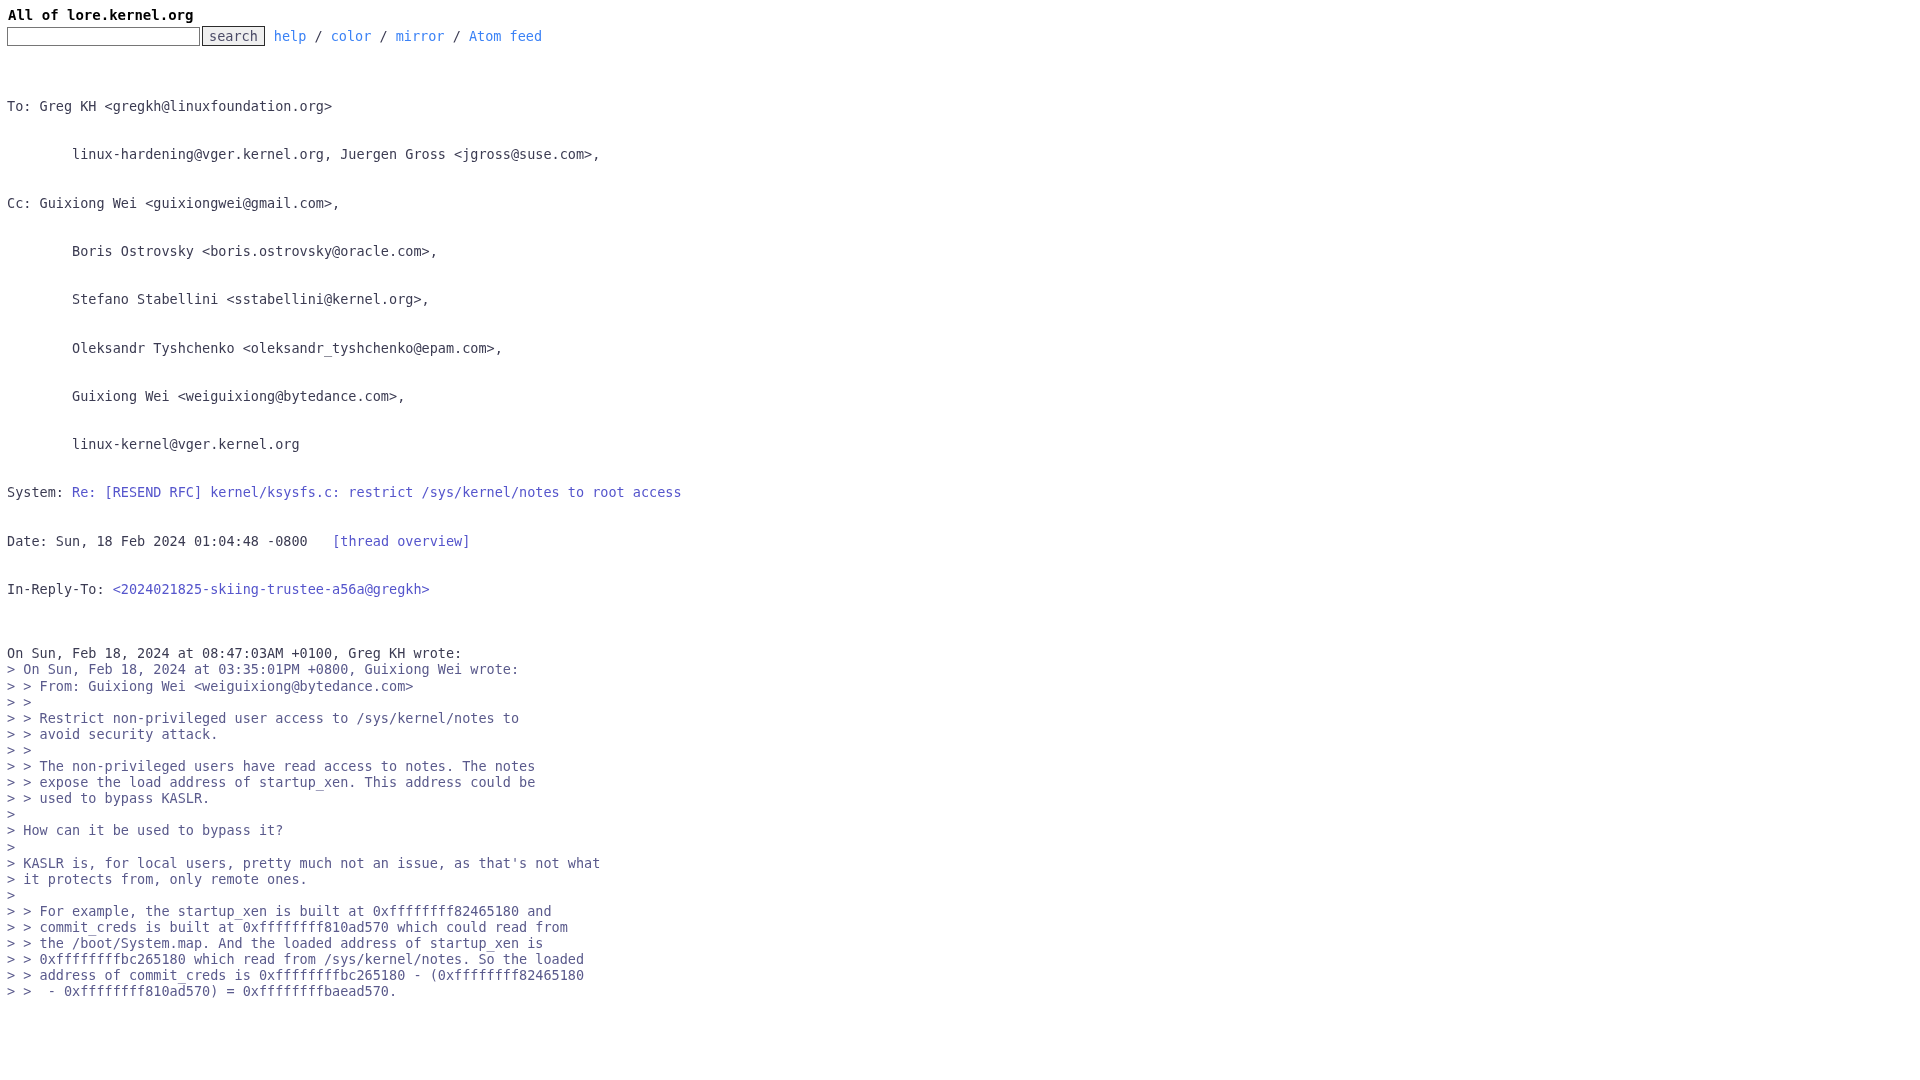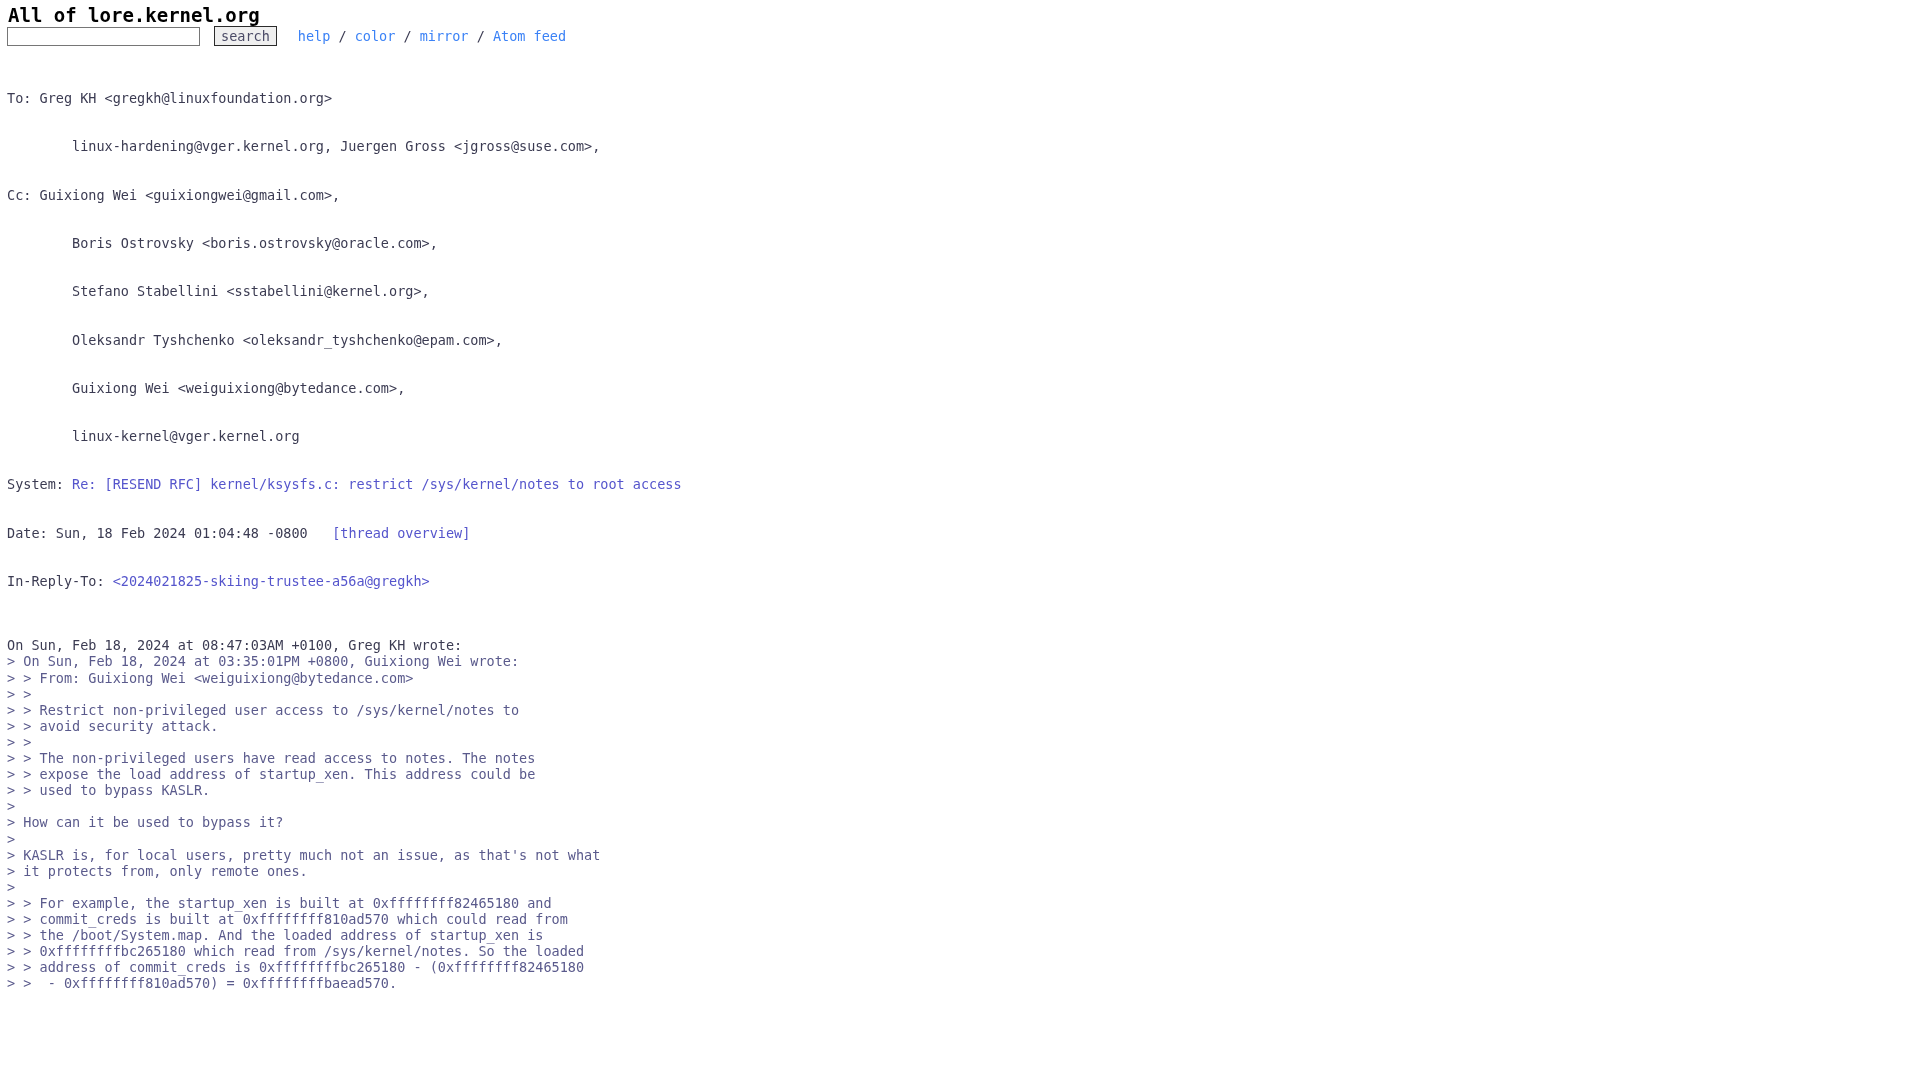--- a/index.html
+++ b/index.html
@@ -15,32 +15,32 @@
   body {
     font-family: "DejaVu Sans Mono", "Liberation Mono", monospace;
     font-size: 13.5px;
     line-height: 16.1px;
     color: #3b3b52;
     padding: 7px 0 0 7px;
   }
   .page-title {
     font-family: "DejaVu Sans Mono", "Liberation Mono", monospace;
     font-weight: bold;
-    font-size: 19px;
+    font-size: 14px;
     line-height: 16px;
     color: #000000;
     margin: 0 0 3px 1px;
     white-space: pre;
   }
   .search-bar {
     display: flex;
     align-items: center;
-    gap: 12px;
+    gap: 0;
     height: 20px;
-    margin-bottom: 12px;
+    margin-bottom: 20px;
   }
   .search-input {
     width: 193px;
     height: 19px;
     border: 1px solid #767676;
     background: #ffffff;
     font-family: "DejaVu Sans Mono", "Liberation Mono", monospace;
     font-size: 13px;
     padding: 0 2px;
     color: #000;

